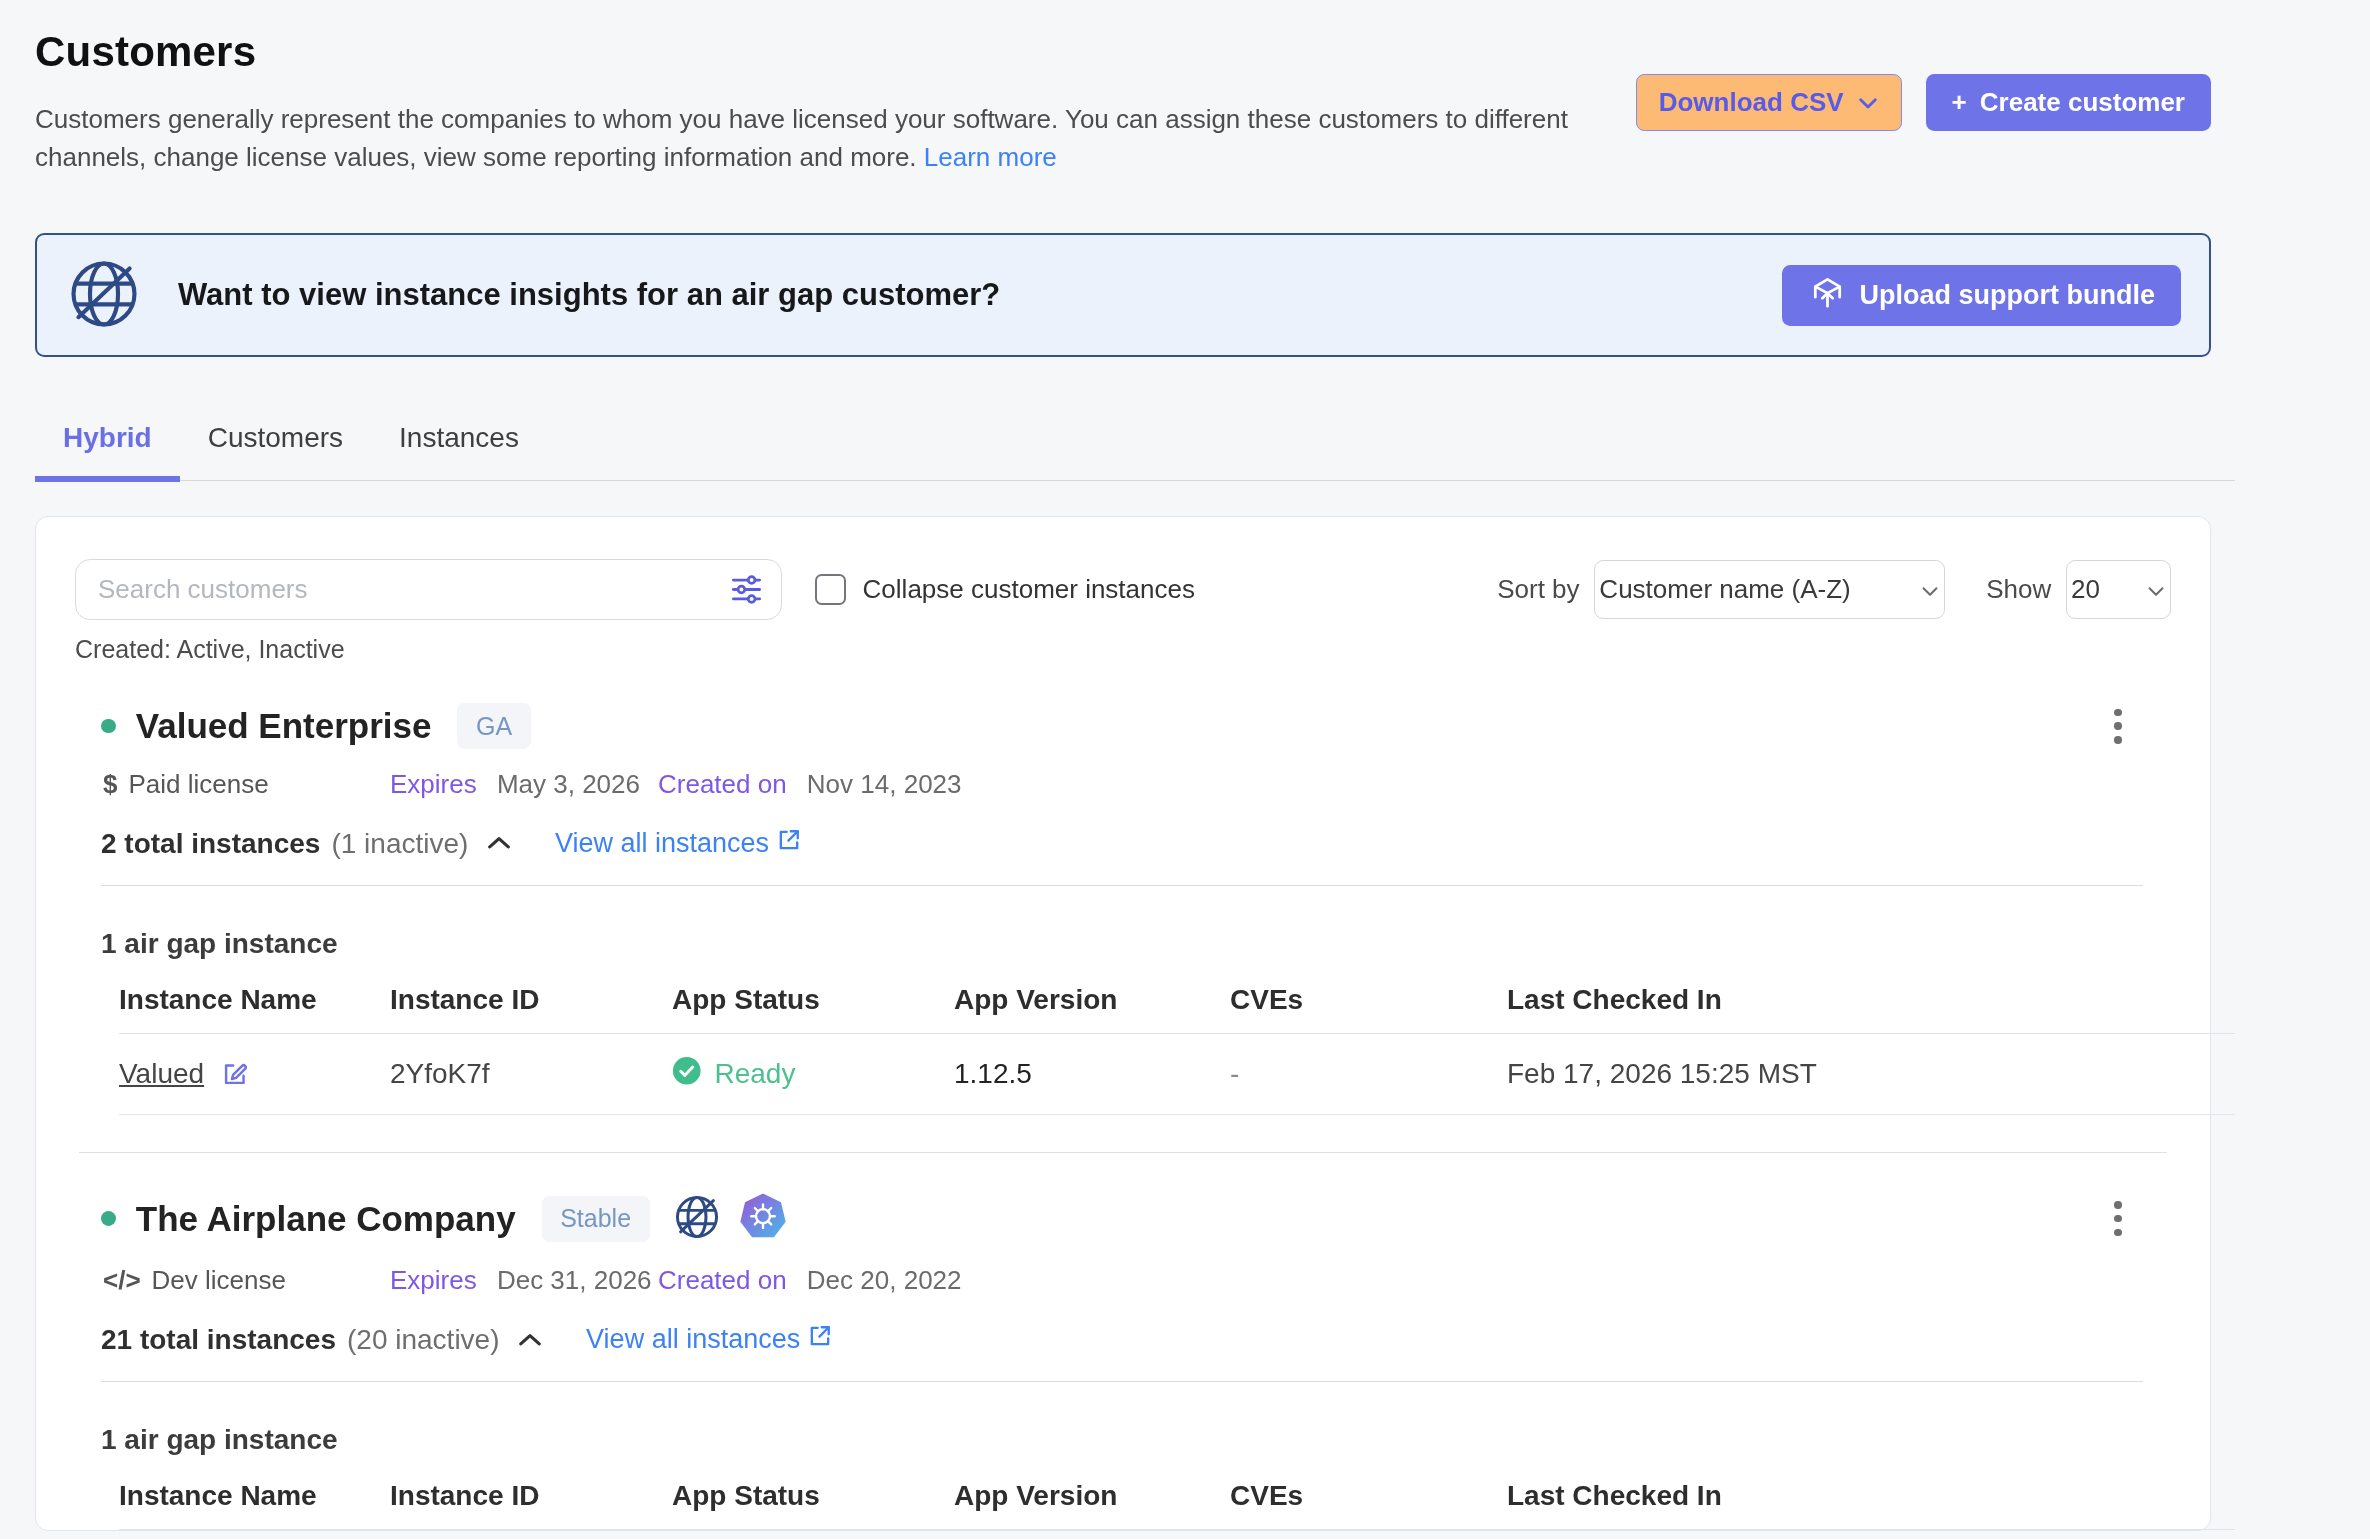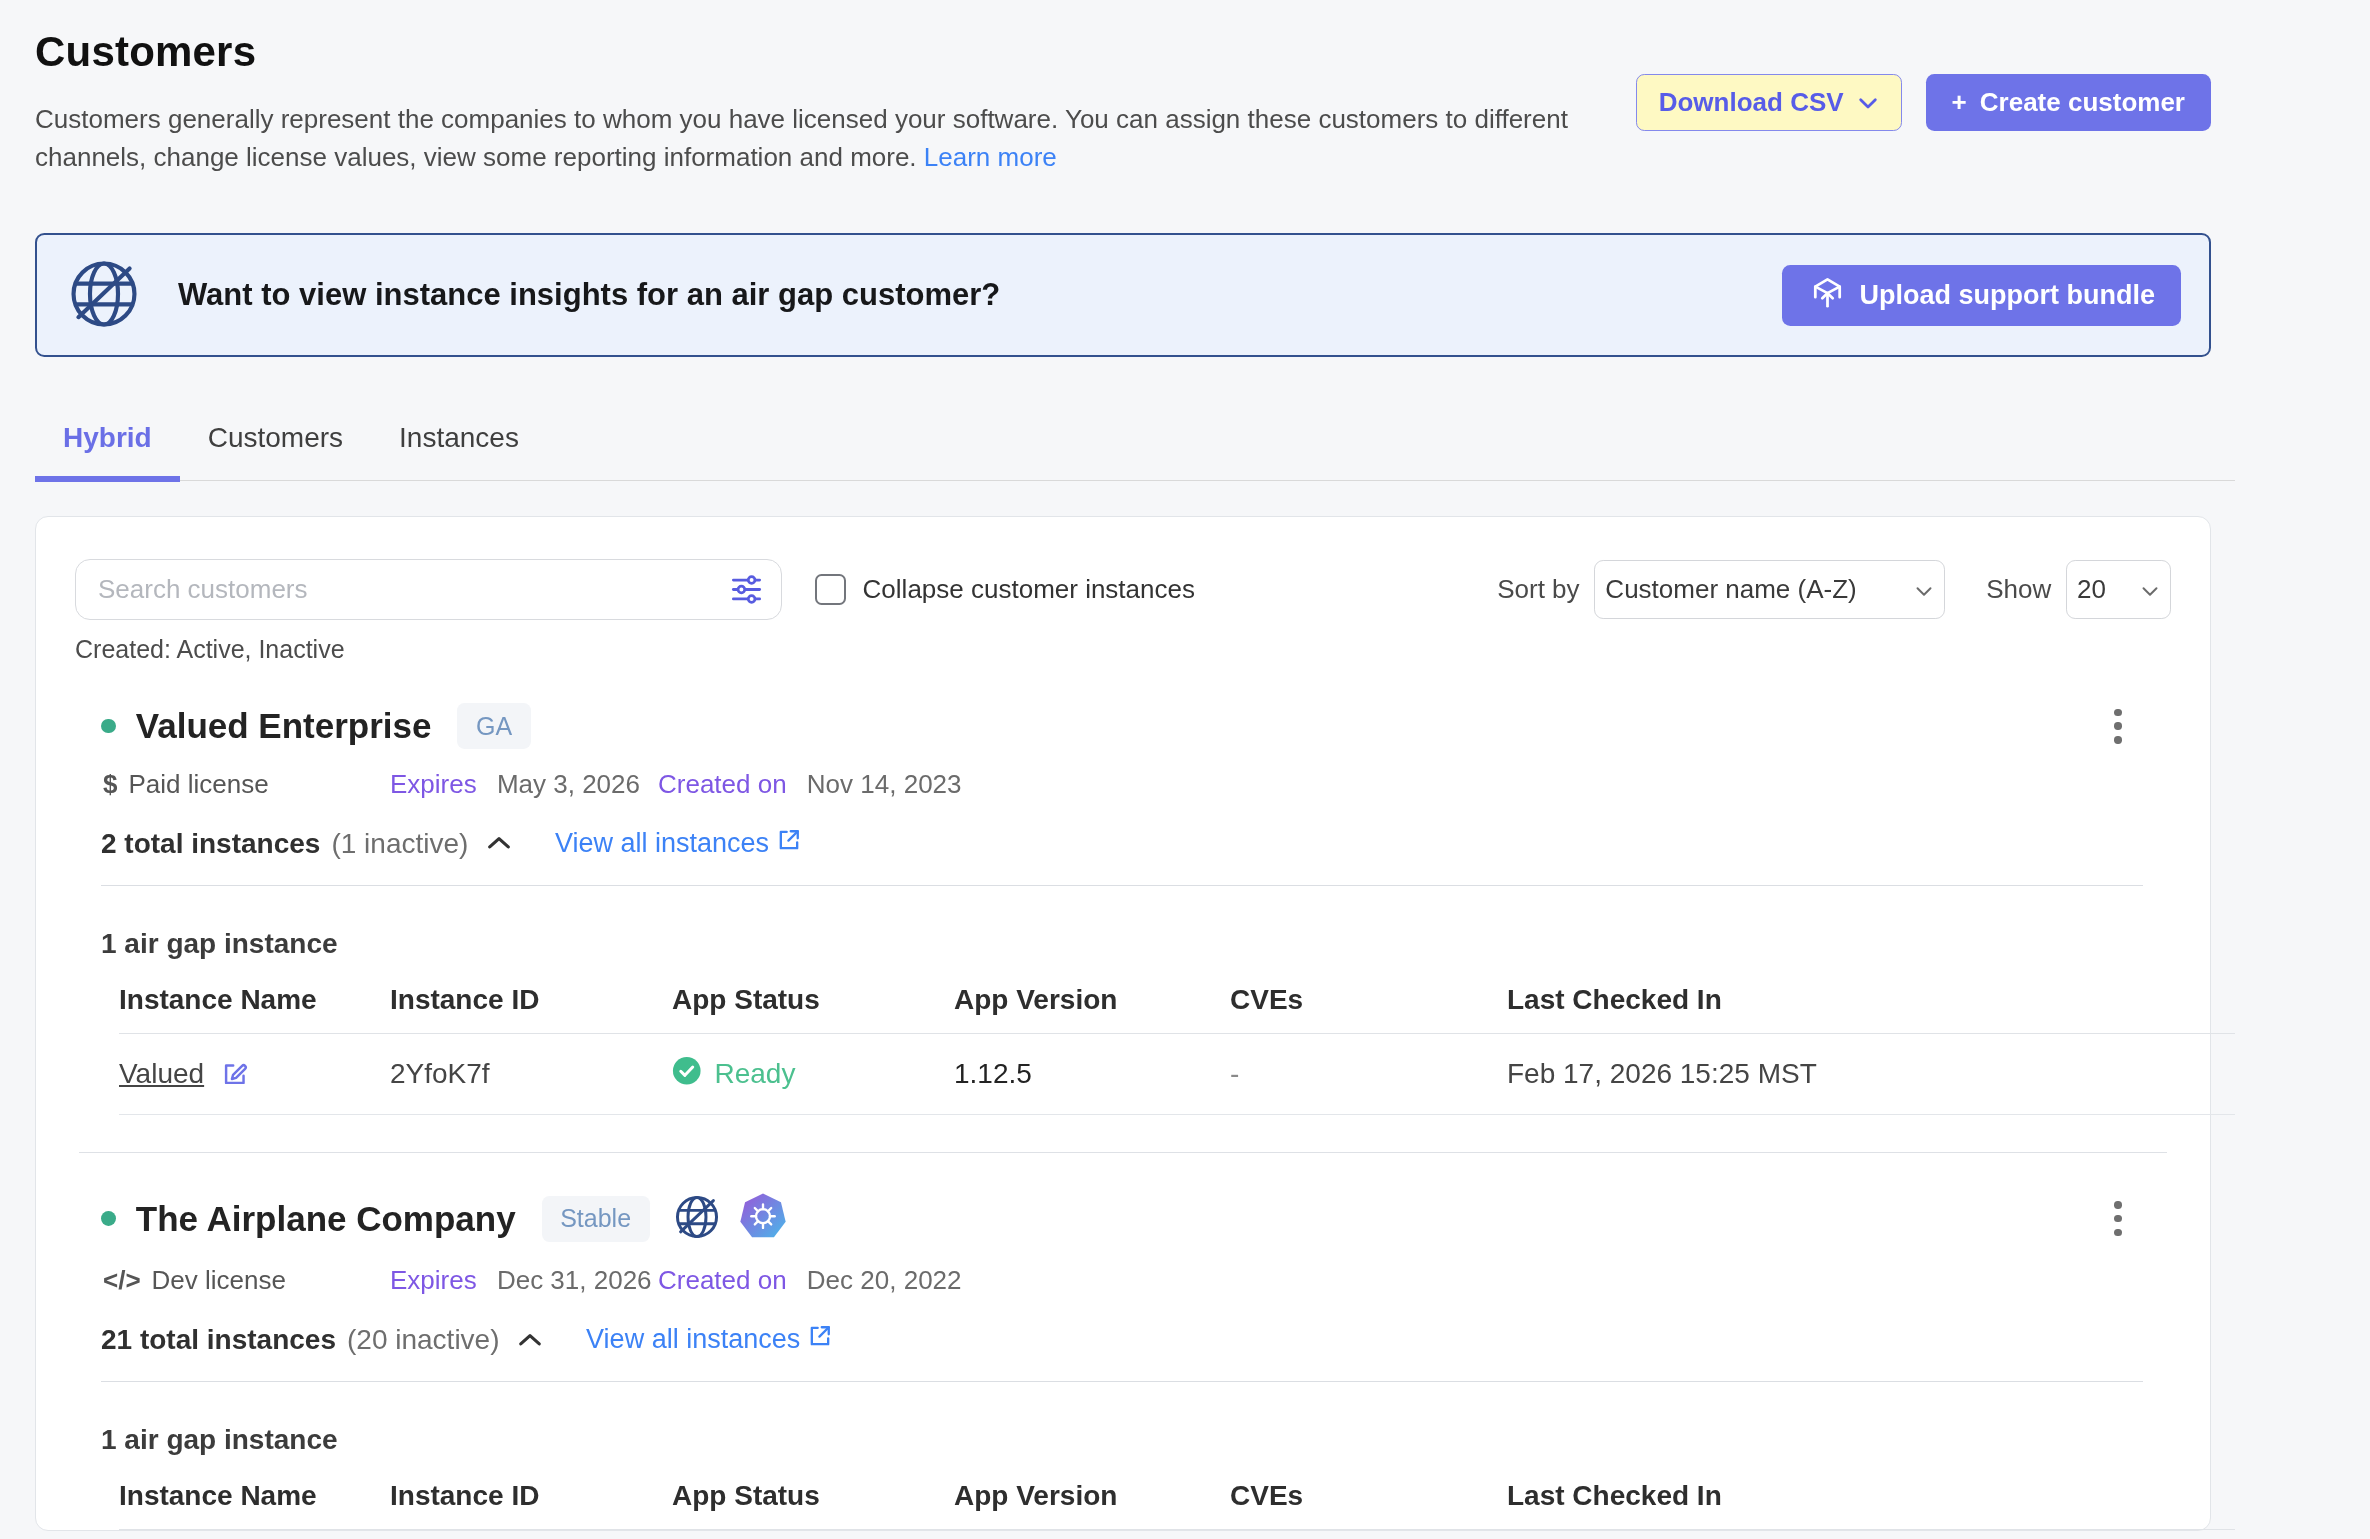--- a/index.html
+++ b/index.html
@@ -14,21 +14,21 @@
 
   
   .header-row { display: flex; justify-content: space-between; padding: 28px 24px 0 35px; }
   .page-title { font-size: 42px; font-weight: 800; color: #111; letter-spacing: 0.2px; }
   .page-desc { margin-top: 24px; font-size: 26px; line-height: 38px; color: #4c4c4c; max-width: 1624px; }
   .link { color: #3c82f6; cursor: pointer; text-decoration: none; }
   .header-actions { display: flex; gap: 24px; margin-top: 46px; flex-shrink: 0; }
   .btn { display: inline-flex; align-items: center; justify-content: center; gap: 13px;
          font-size: 26px; font-weight: 700; border-radius: 8.3px; cursor: pointer; border: none;
          font-family: inherit; white-space: nowrap; }
-  .btn-outline { height: 57px; padding: 0 22px; background: #fef9c3; color: #575ce8; border: 1.8px solid #8489ec; }
+  .btn-outline { height: 57px; padding: 0 22px; background: #fdba74; color: #575ce8; border: 1.8px solid #8489ec; }
   .btn-primary { height: 57px; padding: 0 26px; background: #6e73e8; color: #ffffff; }
 
   
   .banner { margin: 57px 24px 0 35px; height: 124px; background: #ecf2fc; border: 2.8px solid #33518e;
             border-radius: 9.2px; display: flex; align-items: center; padding: 0 28px; }
   .banner-title { font-size: 31px; font-weight: 700; color: #17181a; margin-left: 35px; }
   .banner .btn-primary { margin-left: auto; height: 61px; font-size: 27px; }
 
   
   .tabs { margin-left: 35px; margin-top: 54px; display: flex; border-bottom: 1.8px solid #d9d9d9; }
@@ -45,21 +45,21 @@
   .search-input { width: 100%; height: 61px; border: 1.8px solid #d8dade; border-radius: 15px;
                   padding: 0 68px 0 22px; font-size: 26px; color: #333; font-family: inherit; outline: none; }
   .search-input::placeholder { color: #b4b7bd; }
   .filter-icon { position: absolute; right: 18.5px; top: 13px; }
   .collapse-wrap { display: flex; align-items: center; gap: 16.6px; margin-left: 33px; cursor: pointer; }
   .checkbox { width: 31px; height: 31px; border: 2.8px solid #73767c; border-radius: 6.5px; background: #fff; flex-shrink: 0; }
   .collapse-label { font-size: 26px; color: #333; }
   .toolbar-right { margin-left: auto; display: flex; align-items: center; gap: 14.8px; }
   .ctl-label { font-size: 26px; color: #4a4a4a; }
   .selectbox { display: flex; align-items: center; justify-content: space-between; gap: 16.6px;
-               border: 1.8px solid #d4d6da; border-radius: 9.2px; height: 59px; padding: 0 10px;
+               border: 1.8px solid #d4d6da; border-radius: 9.2px; height: 59px; padding: 0 4px;
                font-size: 26px; color: #3a3a3a; background: #fff; cursor: pointer; }
   .sel-sort { width: 351px; margin-right: 26px; }
   .sel-show { width: 105px; }
   .filters-line { margin-top: 14.8px; font-size: 25px; color: #4c4c4c; }
 
   
   .cust { margin-top: 39px; }
   .cust-head { display: flex; align-items: center; padding-left: 26px; }
   .dot { width: 14.8px; height: 14.8px; border-radius: 50%; background: #3aab89; flex-shrink: 0; }
   .cust-name { font-size: 35px; font-weight: 700; color: #232323; margin-left: 20px; }

